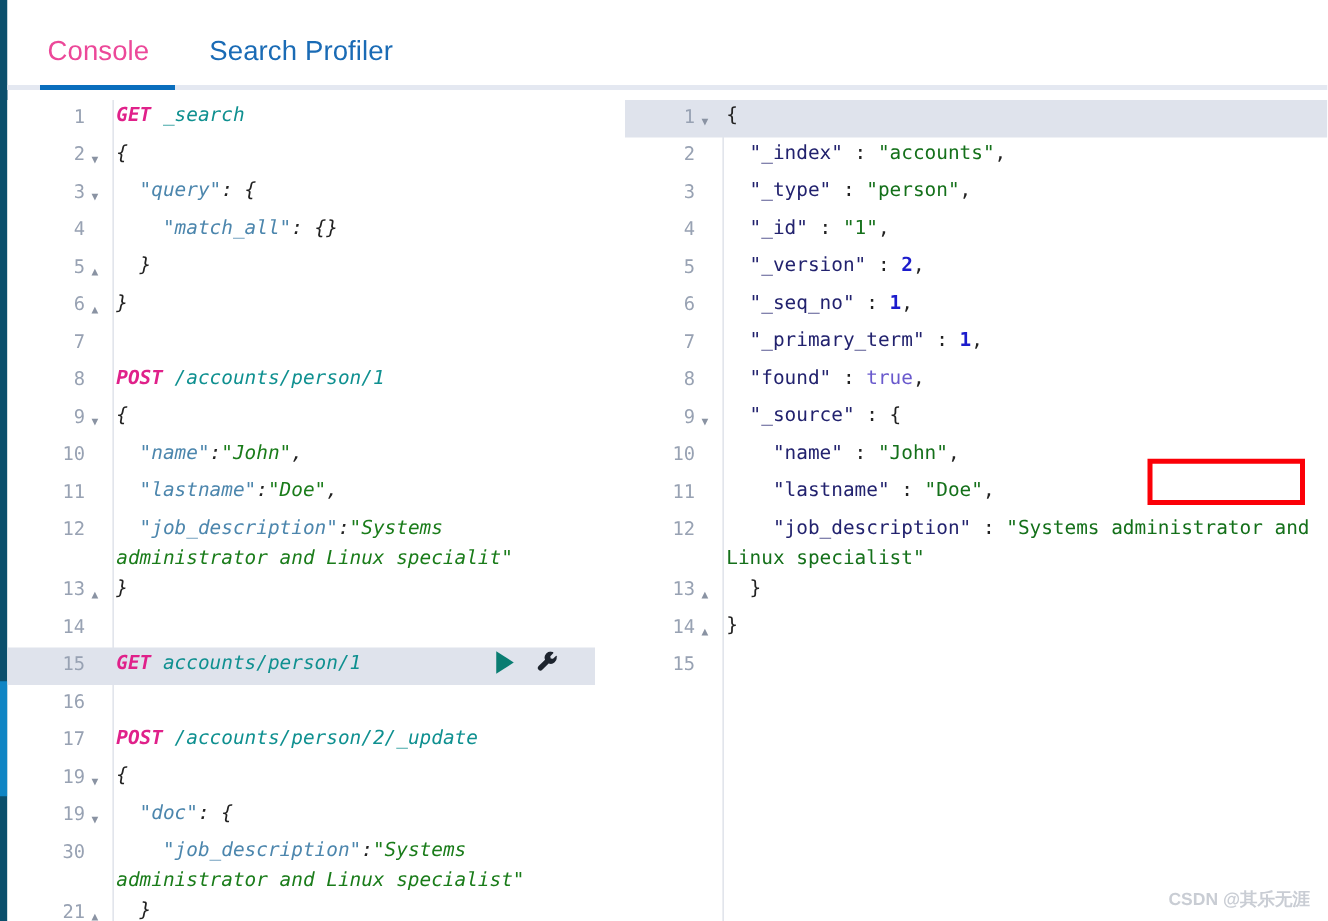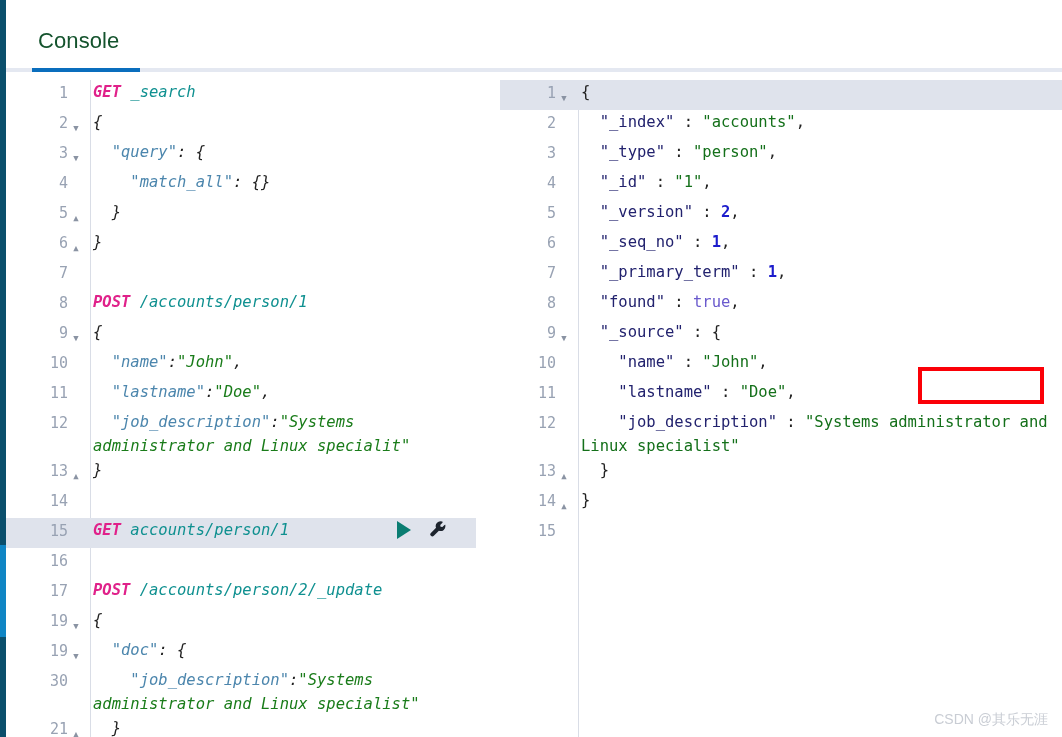--- a/index.html
+++ b/index.html
@@ -46,21 +46,21 @@
   .tab {
     font-size: 22px;
     color: #1a6bb5;
     padding: 0 0 14px 0;
     margin-right: 48px;
     cursor: pointer;
     white-space: nowrap;
     letter-spacing: .1px;
   }
   .tab.active {
-    color: #14532d;
+    color: #ec4899;
     margin-top: 34px;
   }
   #tab-underline-track {
     position: absolute;
     left: 6px; top: 68px;
     width: 1056px; height: 4px;
     background: #e4e8f1;
   }
   #tab-underline {
     position: absolute;
@@ -210,32 +210,34 @@
   
   #watermark {
     position: absolute;
     right: 14px;
     bottom: 8px;
     font-size: 14px;
     color: #c9cdd4;
     font-family: "Liberation Sans", sans-serif;
     user-select: none;
     white-space: nowrap;
+    font-weight: bold;
   }
 </style>
 </head>
 <body>
 
 <div id="left-rail">
   <div id="left-rail-thumb"></div>
 </div>
 
 <div id="tabbar">
   <div class="tabs-row" id="tabs-row">
       <div class="tab active">Console</div>
+      <div class="tab">Search Profiler</div>
     </div>
 </div>
 <div id="tab-underline-track"></div>
 <div id="tab-underline"></div>
 
 <div class="pane" id="pane-request">
   <div class="gutter"></div>
   <div class="gutter-rule"></div>
   <div class="rows" id="request-rows">
       <div class="row">

